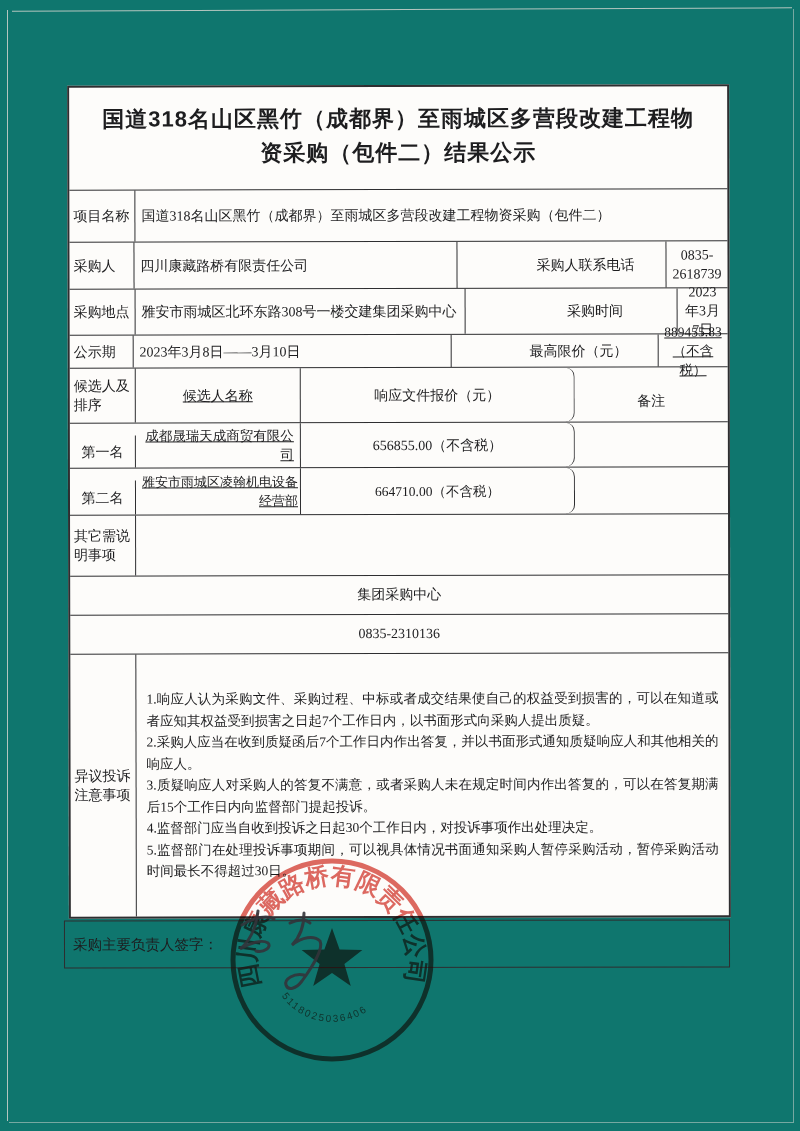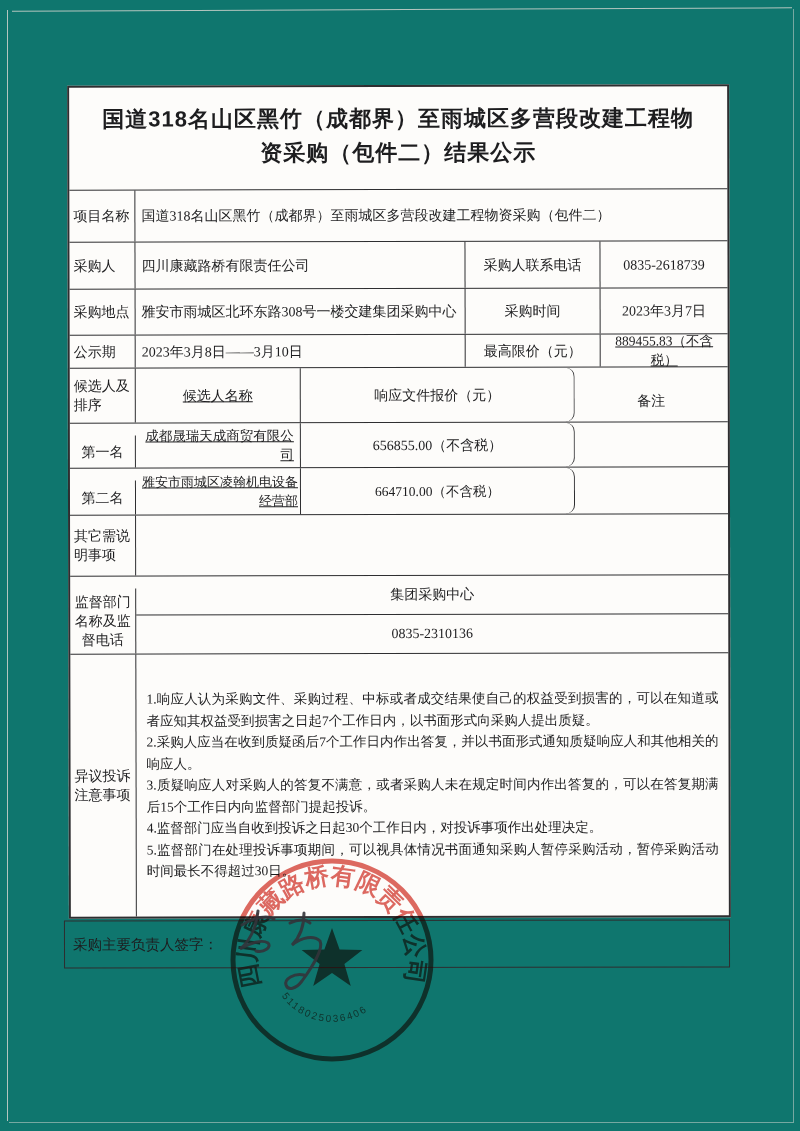--- a/index.html
+++ b/index.html
@@ -27,21 +27,21 @@
     border:2px solid #2e2e30;
     background:#fdfcfa;
     transform:rotate(-0.12deg);
   }
   .trow { display:flex; border-bottom:1px solid #2e2e30; }
   .trow:last-child { border-bottom:none; }
   .cell { border-right:1px solid #2e2e30; display:flex; align-items:center; padding:3px 6px; font-size:14px; line-height:19px; }
   .cell:last-child { border-right:none; }
   .c-lbl  { width:66px; padding:3px 4px; }
   .c-main { width:330px; }
-  .c-k    { width:135px; justify-content:center; text-align:left; }
+  .c-k    { width:164px; justify-content:center; text-align:left;margin-left:48px; }
   .c-v    { flex:1; justify-content:center; text-align:center; }
   .c-name { width:165px; justify-content:center; text-align:right;text-decoration:underline; }
   .c-bid  { width:274px; justify-content:center; text-align:center;border-radius:9px; }
   .c-rm   { flex:1; }
   .center { justify-content:center; text-align:center;margin-top:12px; }
 
   .title-block {
     height:103px; border-bottom:1px solid #2e2e30;
     display:flex; align-items:center; justify-content:center;
     padding:6px 28px 10px 28px;
@@ -136,21 +136,20 @@
       <div class="cell c-bid" style="font-size:13.5px;">664710.00（不含税）</div>
       <div class="cell c-rm"></div>
     </div>
 
     <div class="trow h-other">
       <div class="cell c-lbl">其它需说明事项</div>
       <div class="cell" style="flex:1;"></div>
     </div>
 
     <div class="trow h-superv">
-      <div class="cell c-lbl center">监督部门名称及监督电话</div>
       <div class="superv-col">
         <div>集团采购中心</div>
         <div>0835-2310136</div>
       </div>
     </div>
 
     <div class="trow h-objection">
       <div class="cell c-lbl">异议投诉注意事项</div>
       <div class="objection-body">
         <div class="obj-item">1.响应人认为采购文件、采购过程、中标或者成交结果使自己的权益受到损害的，可以在知道或者应知其权益受到损害之日起7个工作日内，以书面形式向采购人提出质疑。</div>

